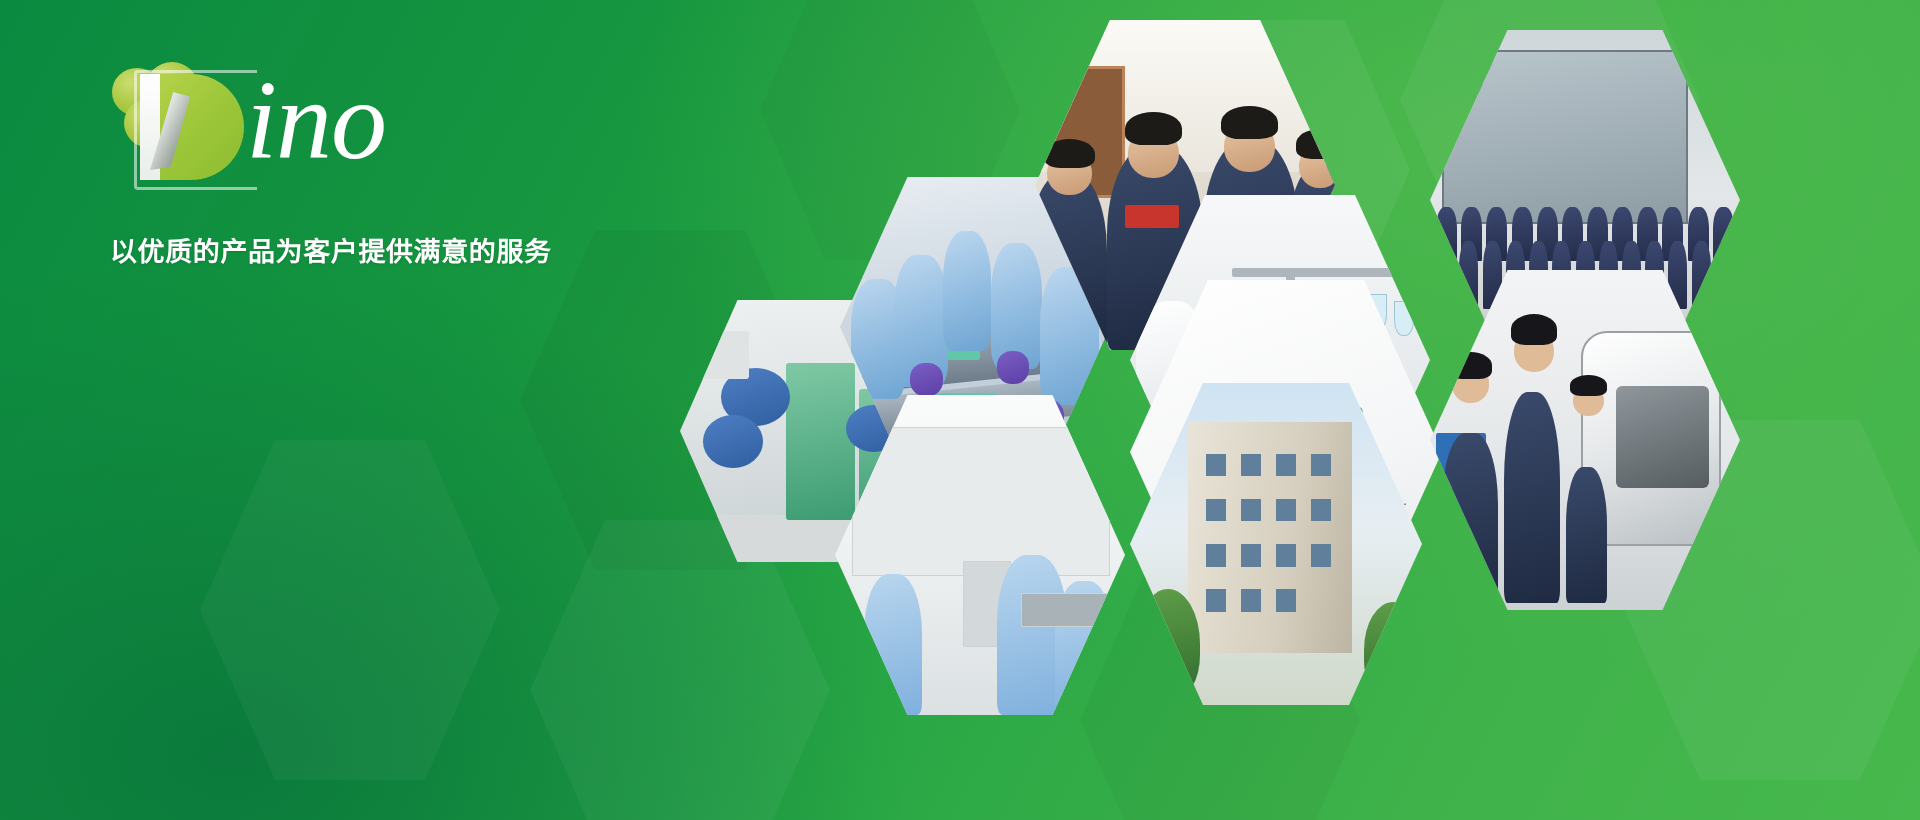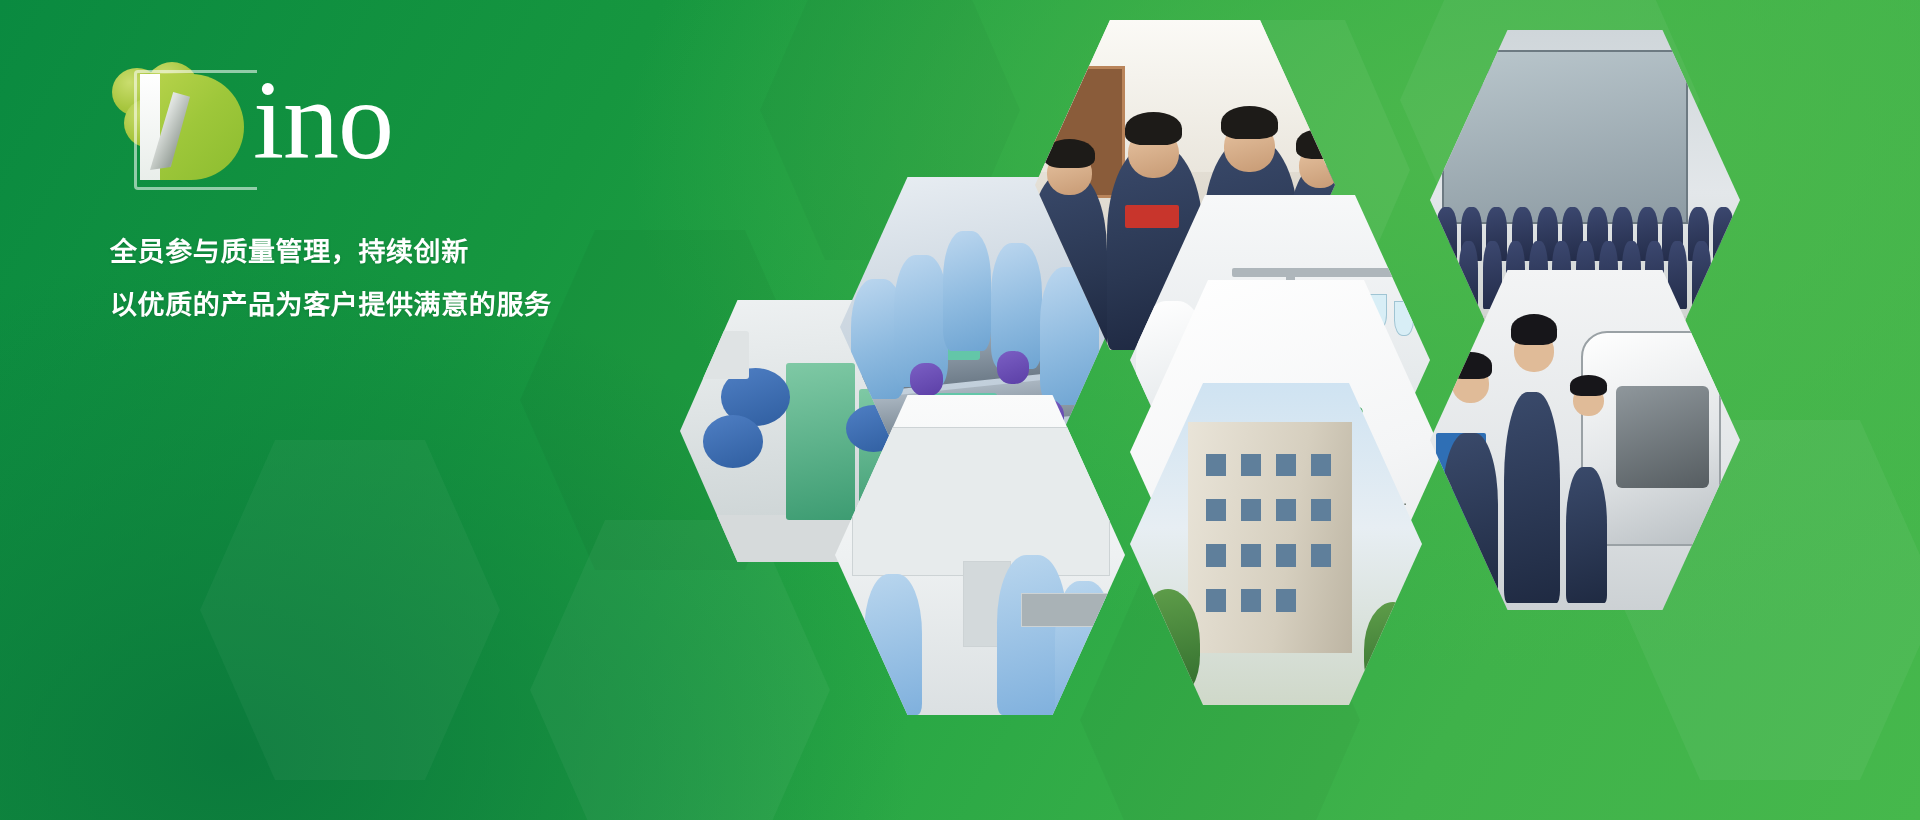--- a/index.html
+++ b/index.html
@@ -38,23 +38,23 @@
           border-radius:0 54px 54px 0;}
   .d-stem{position:absolute;left:8px;top:0;width:20px;height:106px;
           background:linear-gradient(180deg,#ffffff 0%,#e9eeea 100%);}
   .d-curl{position:absolute;left:18px;top:18px;width:40px;height:78px;
           background:linear-gradient(115deg,#ffffff 0%,#dfe3e0 35%,#9aa39c 70%,#d8ddd9 100%);
           clip-path:polygon(0% 100%,58% 0%,100% 6%,52% 96%);}
   .d-frame{position:absolute;left:2px;top:-4px;width:120px;height:114px;
            border:3px solid rgba(255,255,255,.55);border-right:none;
            border-radius:4px 0 0 4px;}
 
-  .logo-word{position:absolute;left:143px;top:6px;color:#ffffff;
+  .logo-word{position:absolute;left:136px;top:6px;color:#ffffff;
              font-family:"Liberation Serif","DejaVu Serif",serif;
-             font-size:112px;line-height:108px;letter-spacing:-1px;font-weight:400;}
+             font-size:112px;line-height:108px;letter-spacing:-1px;font-weight:400;font-style:italic;}
 
   .tagline{color:#ffffff;font-size:27px;line-height:52px;font-weight:700;
            letter-spacing:.6px;text-shadow:0 1px 3px rgba(0,0,0,.13);
            font-family:"DejaVu Sans","Liberation Sans",sans-serif;}
   .tagline div{margin-bottom:1px;}
 
   
   .cluster{position:absolute;left:830px;top:95px;width:1090px;height:640px;}
   .hex{position:absolute;clip-path:polygon(25% 0%,75% 0%,100% 50%,75% 100%,25% 100%,0% 50%);overflow:hidden;}
   .hex .inner{position:absolute;inset:0;}
@@ -187,21 +187,20 @@
       <div class="logo-d">
         <div class="d-bowl"></div>
         <div class="d-stem"></div>
         <div class="d-curl"></div>
         <div class="d-frame"></div>
       </div>
       <div class="logo-word">ino</div>
     </div>
 
     <div class="tagline">
-      <div>全员参与质量管理，持续创新</div>
       <div>以优质的产品为客户提供满意的服务</div>
     </div>
   </div>
 
   <div class="cluster">
 
     <div class="hex" style="left:-150px;top:205px;width:230px;height:262px;">
       <div class="inner scene sc-mach">
         <div class="floor"></div>
         <div class="cab" style="left:46%;top:24%;width:30%;height:60%;"></div>

